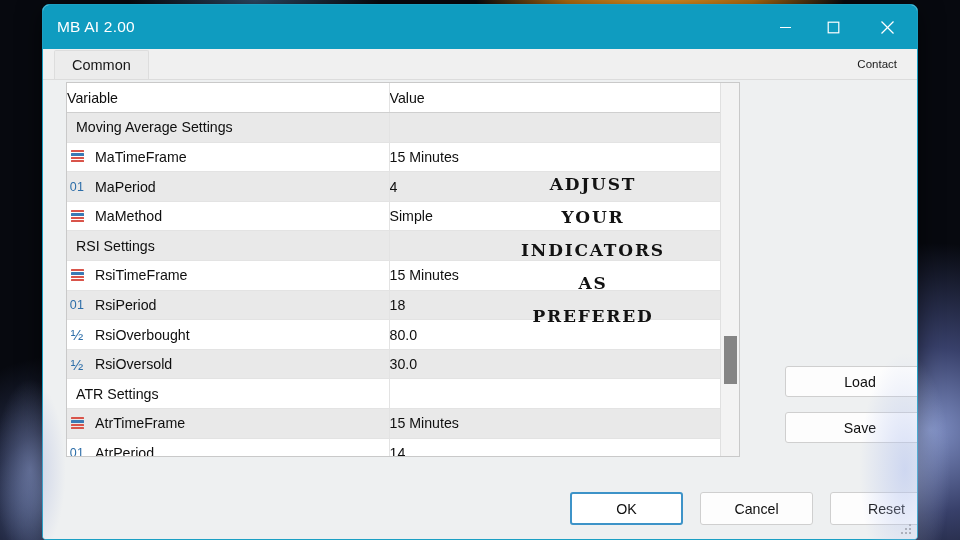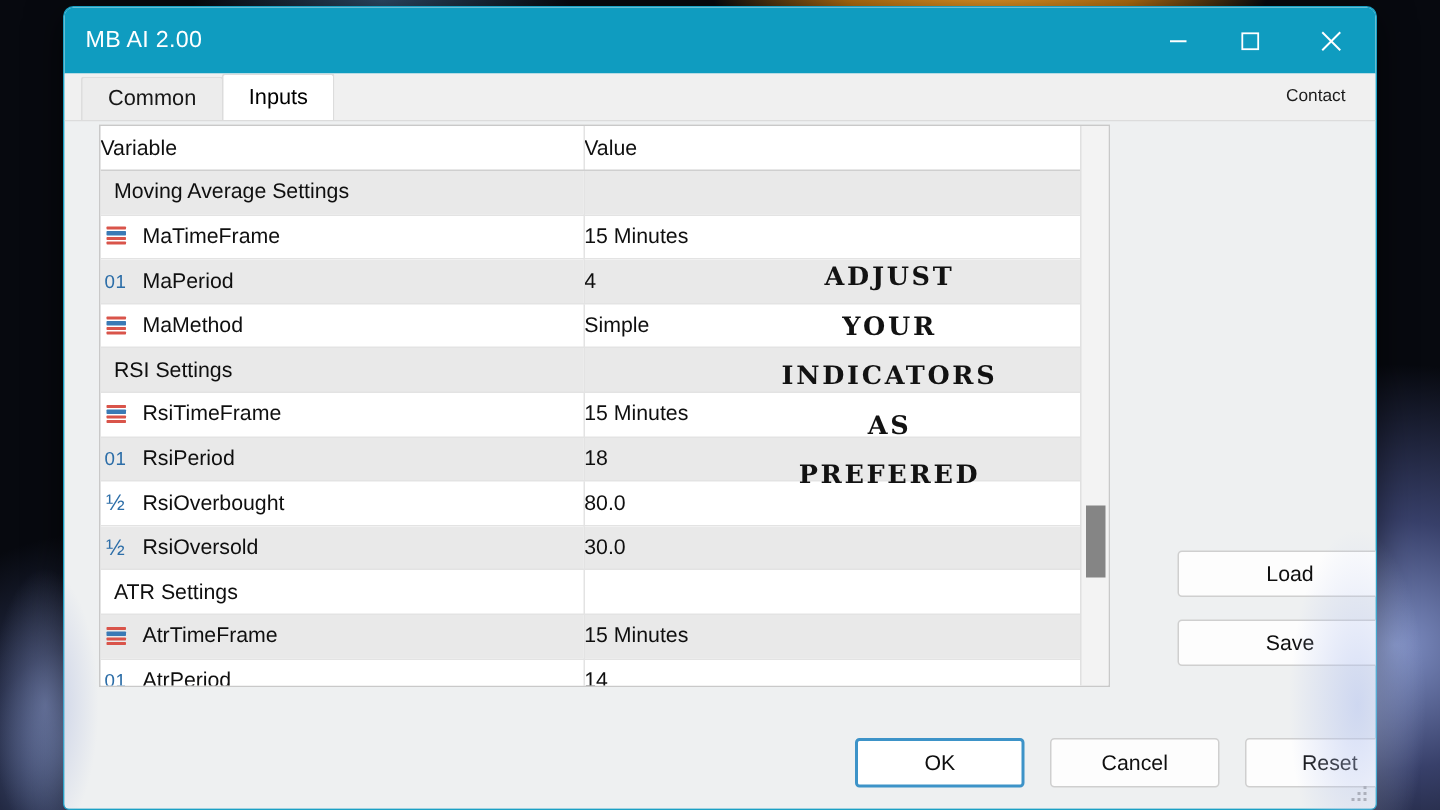--- a/index.html
+++ b/index.html
@@ -254,23 +254,20 @@
               </svg>
           </span>
         </div>
       </div>
     </div>
 
     <div class="tabstrip">
       <div class="tab">
         <span>Common</span>
       </div>
-      <div class="tab active">
-        <span>Inputs</span>
-      </div>
       <span class="contact-link">Contact</span>
     </div>
 
     <div class="dialog-body">
 
       <div class="table-wrap">
         <div class="table-scrollarea">
           <table class="params">
             <tbody>
               <tr class="hdr">

